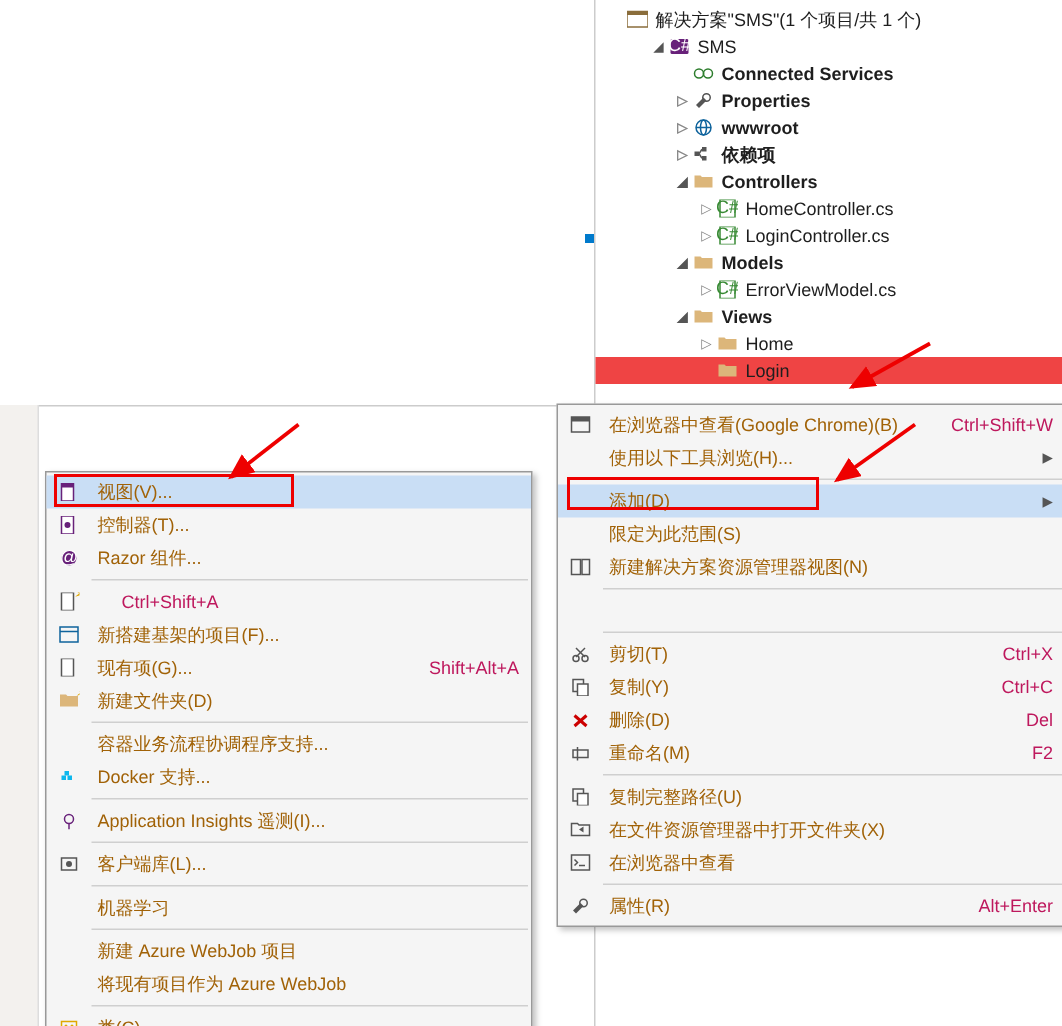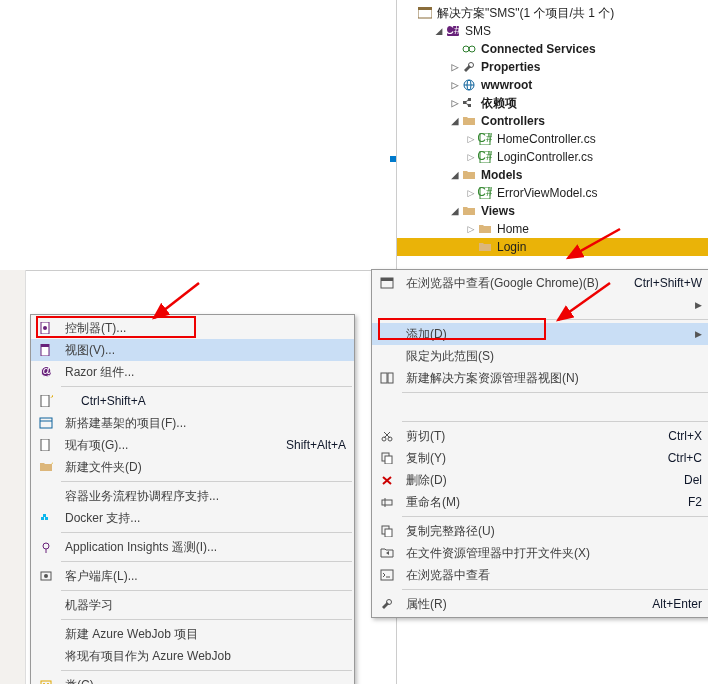--- a/index.html
+++ b/index.html
@@ -2,39 +2,39 @@
 <html><head>
 <meta charset="utf-8">
 <style>
 * { box-sizing: border-box; margin: 0; padding: 0; font-family: "Microsoft YaHei", "Segoe UI", Tahoma, sans-serif; font-size: 12px; }
 body { width: 708px; height: 684px; background: #fff; position: relative; overflow: hidden; }
 
 
 .sol-panel { position: absolute; left: 396px; top: 0; width: 312px; height: 684px; background: #fff; border-left: 1px solid #ccc; }
 .tree { padding: 4px 0; }
 .tree-row { display: flex; align-items: center; height: 18px; padding-left: 6px; cursor: pointer; }
-.tree-row.sel { background: #eab308; }
+.tree-row.sel { background: #ef4444; }
 .tree-row .arrow { width: 12px; text-align: center; color: #555; font-size: 9px; }
 .tree-row .ficon { width: 16px; height: 14px; display: flex; align-items: center; justify-content: center; margin-right: 4px; position: relative; }
 .tree-row .label { color: #1e1e1e; white-space: nowrap; }
 .tree-row .label.bold { font-weight: normal; }
 .ind1 { padding-left: 20px; } .ind2 { padding-left: 36px; } .ind3 { padding-left: 52px; font-weight: bold; }
 .ind4 { padding-left: 68px; }
 
 
 .redbox { position: absolute; border: 2px solid #e00; pointer-events: none; }
 .redarrow { position: absolute; pointer-events: none; }
 
 
 .menu { position: absolute; background: #f5f5f5; border: 1px solid #999; box-shadow: 2px 2px 4px rgba(0,0,0,.25); font-size: 12px; padding: 2px 0; }
 .menu-row { display: flex; align-items: center; height: 22px; padding: 0 8px 0 4px; cursor: default; position: relative; }
 .menu-row.hl { background: #c9def5; }
 .menu-row .micon { width: 22px; height: 16px; display: flex; align-items: center; justify-content: center; }
-.menu-row .mlabel { flex: 1; padding-left: 8px; color: #404040; white-space: nowrap; }
-.menu-row .mshort { color: #0f172a; padding-left: 24px; white-space: nowrap; }
+.menu-row .mlabel { flex: 1; padding-left: 8px; color: #a16207; white-space: nowrap; }
+.menu-row .mshort { color: #be185d; padding-left: 24px; white-space: nowrap; }
 .menu-row .sub { color: #555; font-size: 9px; margin-left: auto; padding-left: 12px; }
 .menu-sep { height: 1px; background: #cfcfcf; margin: 3px 2px 3px 30px; }
 
 
 .editor-left { position: absolute; left: 0; top: 0; width: 396px; height: 684px; background: #fff; }
 .editor-shade { position: absolute; left: 0; top: 270px; width: 26px; height: 414px; background: #f3f1ee; border-right: 1px solid #ddd; }
 .editor-line { position: absolute; left: 0; top: 270px; width: 396px; height: 1px; background: #ccc; }
 .blue-cursor { position: absolute; left: 390px; top: 156px; width: 6px; height: 6px; background: #007acc; }
 
 
@@ -199,20 +199,21 @@
         <svg width="14" height="12">
           <rect x="1" y="1" width="12" height="10" fill="none" stroke="#555"></rect>
           <rect x="1" y="1" width="12" height="3" fill="#555"></rect>
         </svg>
       </span>
     <span class="mlabel">在浏览器中查看(Google Chrome)(B)</span>
     <span class="mshort">Ctrl+Shift+W</span>
   </div>
   <div class="menu-row">
     <span class="micon"></span>
+    <span class="mlabel">使用以下工具浏览(H)...</span>
     <span class="sub">▶</span>
   </div>
   <div class="menu-sep"></div>
   <div class="menu-row hl">
     <span class="micon"></span>
     <span class="mlabel">添加(D)</span>
     <span class="sub">▶</span>
   </div>
   <div class="menu-row">
     <span class="micon"></span>
@@ -310,37 +311,37 @@
           <path d="M2 9l5-5 2 2-5 5z" fill="#555"></path>
           <circle cx="9" cy="4" r="2.5" fill="none" stroke="#555"></circle>
         </svg>
       </span>
     <span class="mlabel">属性(R)</span>
     <span class="mshort">Alt+Enter</span>
   </div>
 </div>
 
 <div class="menu" style="left:30px; top:314px; width:325px;">
+  <div class="menu-row hl">
+    <span class="micon">
+        <svg width="14" height="12">
+          <rect x="2" y="0" width="8" height="12" fill="#fff" stroke="#68217a"></rect>
+          <rect x="2" y="0" width="8" height="3" fill="#68217a"></rect>
+        </svg>
+      </span>
+    <span class="mlabel">视图(V)...</span>
+  </div>
   <div class="menu-row">
     <span class="micon">
         <svg width="14" height="12">
           <rect x="2" y="0" width="8" height="12" fill="#fff" stroke="#68217a"></rect>
           <circle cx="6" cy="6" r="2" fill="#68217a"></circle>
         </svg>
       </span>
     <span class="mlabel">控制器(T)...</span>
-  </div>
-  <div class="menu-row hl">
-    <span class="micon">
-        <svg width="14" height="12">
-          <rect x="2" y="0" width="8" height="12" fill="#fff" stroke="#68217a"></rect>
-          <rect x="2" y="0" width="8" height="3" fill="#68217a"></rect>
-        </svg>
-      </span>
-    <span class="mlabel">视图(V)...</span>
   </div>
   <div class="menu-row">
     <span class="micon">
         <svg width="14" height="12">
           <circle cx="7" cy="6" r="5" fill="#68217a"></circle>
           <text x="7" y="9" font-size="8" fill="#fff" text-anchor="middle">@</text>
         </svg>
       </span>
     <span class="mlabel">Razor 组件...</span>
   </div>

